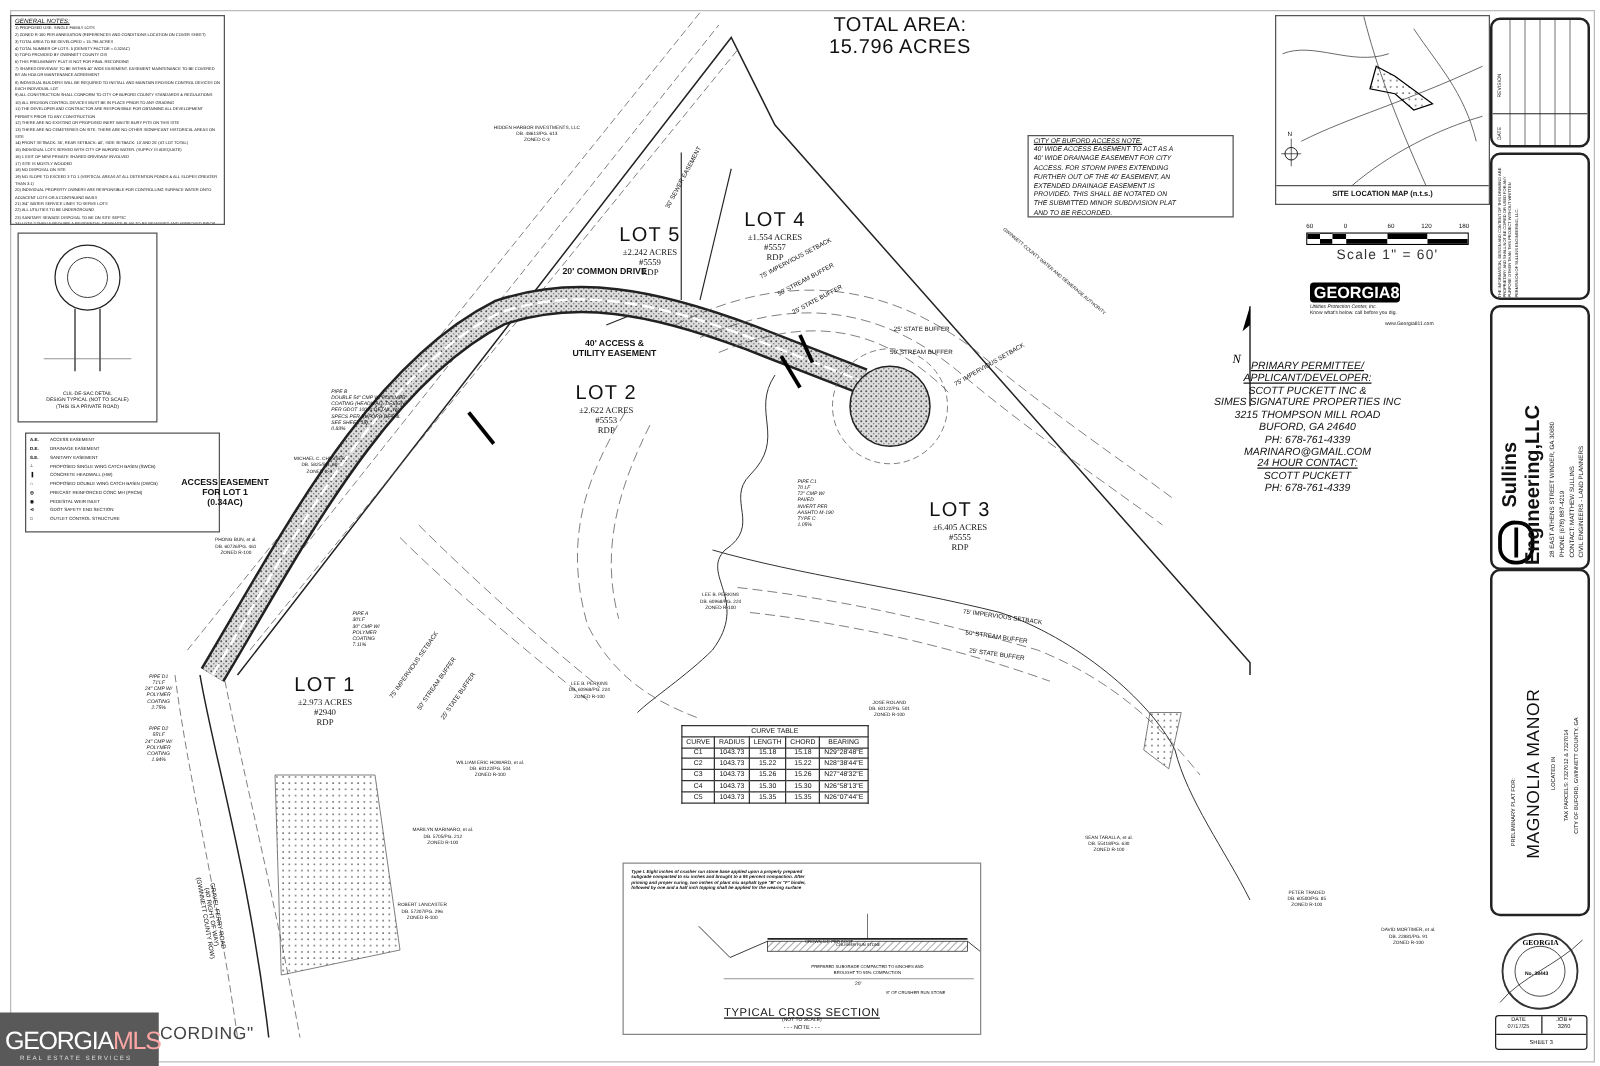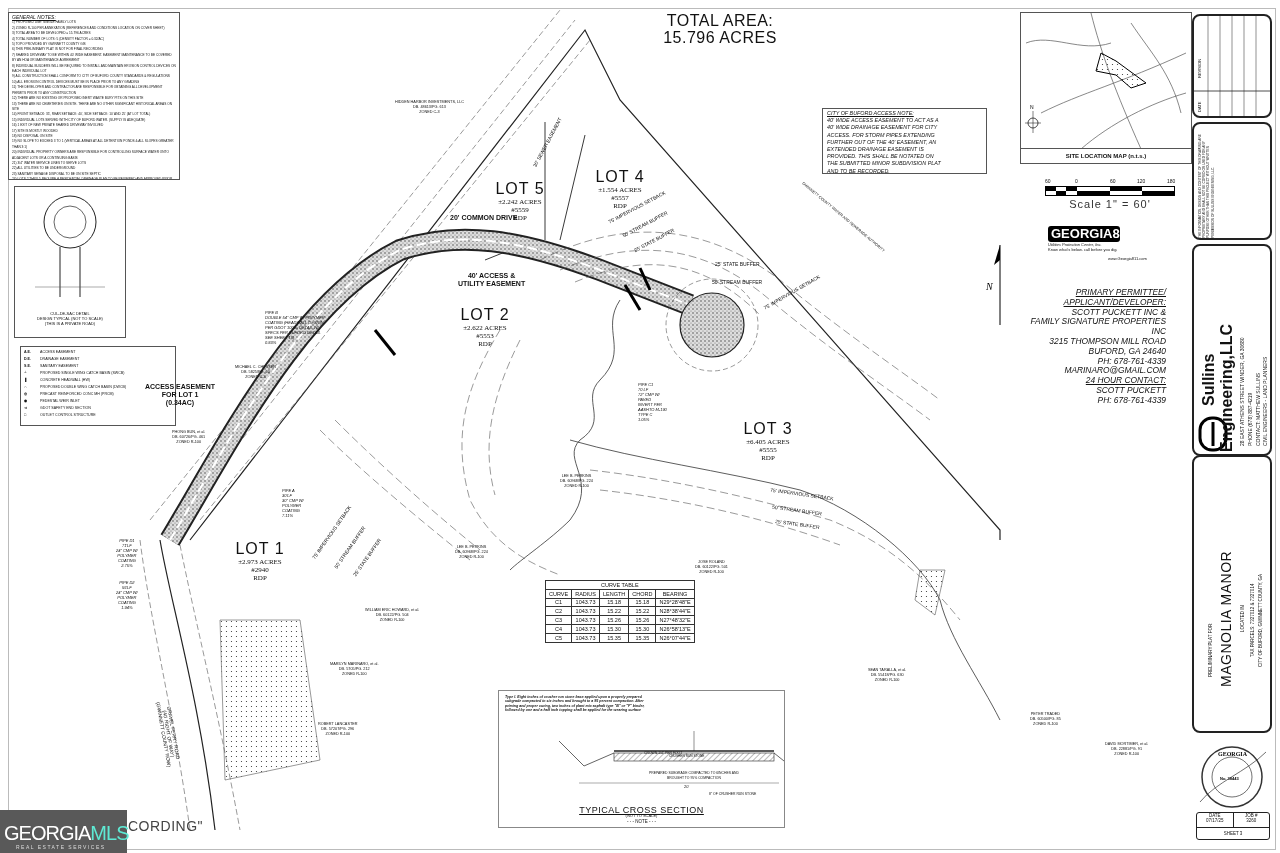--- a/index.html
+++ b/index.html
@@ -24,35 +24,35 @@
   .scale{left:1045px;top:178px;width:130px;}
   .scale .nums{position:relative;height:8px;font-size:5px;}
   .scale .nums span{position:absolute;top:0;}
   .scale .bar{height:8px;border:1px solid #000;display:flex;}
   .scale .lbl{font-size:11px;text-align:center;color:#333;margin-top:2px;letter-spacing:1px;}
   .g811{left:1048px;top:226px;width:72px;height:28px;}
   .g811 .box{background:#000;color:#fff;font-weight:bold;font-size:13px;line-height:16px;padding:0 3px;border-radius:3px;}
   .g811 .sub{font-size:4px;font-style:italic;}
   .g811 .know{font-size:4px;}
   .g811 .url{position:absolute;left:60px;top:30px;font-size:4px;white-space:nowrap;}
-  .permittee{left:1016px;top:288px;width:150px;text-align:right;font-size:8.4px;font-style:italic;line-height:9.8px;}
+  .permittee{left:971px;top:288px;width:150px;text-align:center;font-size:8.4px;font-style:italic;line-height:9.8px;}
   .permittee .u{text-decoration:underline;}
   .tb{left:1192px;top:12px;width:80px;}
   .tb .panel{position:absolute;left:0;width:80px;border:2px solid #222;border-radius:8px;box-sizing:border-box;background:#fff;}
   .vert{position:absolute;white-space:nowrap;transform-origin:0 0;transform:rotate(-90deg);}
   .curve{left:545px;top:580px;border-collapse:collapse;font-size:5.5px;}
   .curve td,.curve th{border:1px solid #333;padding:0 3px;height:7.8px;text-align:center;font-weight:normal;}
   .section{left:498px;top:690px;width:285px;height:136px;border:1px solid #888;}
   .section .note{position:absolute;left:6px;top:4px;width:140px;font-size:3.6px;font-weight:bold;font-style:italic;line-height:4.4px;}
   .section .t{position:absolute;left:0;right:0;top:114px;text-align:center;font-size:9px;text-decoration:underline;letter-spacing:.5px;}
   .section .ns{position:absolute;left:0;right:0;top:122px;text-align:center;font-size:4px;}
   .section .nt{position:absolute;left:0;right:0;top:128px;text-align:center;font-size:4.5px;}
   .mls{left:0;top:810px;width:127px;height:43px;background:#595959;color:#fff;}
   .mls .a{position:absolute;left:4px;top:12px;font-size:20px;letter-spacing:-1px;}
-  .mls .a span{color:#5eead4;}
+  .mls .a span{color:#fca5a5;}
   .mls .b{position:absolute;left:16px;top:34px;font-size:5px;letter-spacing:1.5px;color:#ddd;}
   .recording{left:128px;top:818px;font-size:14px;color:#444;letter-spacing:.5px;}
   .adj{font-size:3.8px;line-height:4.8px;text-align:center;white-space:nowrap;}
 </style>
 </head>
 <body>
 
 <div class="sheet"></div>
 
 <svg class="abs" style="left:0;top:0" width="1280" height="853">
@@ -192,21 +192,21 @@
   <div>±2.973 ACRES</div>
   <div>#2940</div>
   <div>RDP</div>
 </div>
 <div class="abs lotlbl" style="left:455px;top:306px;width:60px">
   <div class="lot">LOT 2</div>
   <div>±2.622 ACRES</div>
   <div>#5553</div>
   <div>RDP</div>
 </div>
-<div class="abs lotlbl" style="left:738px;top:420px;width:60px">
+<div class="abs lotlbl" style="left:738px;top:400px;width:60px">
   <div class="lot">LOT 3</div>
   <div>±6.405 ACRES</div>
   <div>#5555</div>
   <div>RDP</div>
 </div>
 <div class="abs lotlbl" style="left:590px;top:168px;width:60px">
   <div class="lot">LOT 4</div>
   <div>±1.554 ACRES</div>
   <div>#5557</div>
   <div>RDP</div>
@@ -476,21 +476,21 @@
   <div class="box">GEORGIA811</div>
   <div class="sub">Utilities Protection Center, Inc.</div>
   <div class="know">Know what's below. call before you dig.</div>
   <div class="url">www.Georgia811.com</div>
 </div>
 
 <div class="abs permittee">
   <div class="u">PRIMARY PERMITTEE/</div>
   <div class="u">APPLICANT/DEVELOPER:</div>
   <div>SCOTT PUCKETT INC &amp;</div>
-  <div>FAMILY SIGNATURE PROPERTIES INC</div>
+  <div>SIMES SIGNATURE PROPERTIES INC</div>
   <div>3215 THOMPSON MILL ROAD</div>
   <div>BUFORD, GA 24640</div>
   <div>PH: 678-761-4339</div>
   <div>MARINARO@GMAIL.COM</div>
   <div class="u">24 HOUR CONTACT:</div>
   <div>SCOTT PUCKETT</div>
   <div>PH:  678-761-4339</div>
 </div>
 
 <div class="abs tb">

